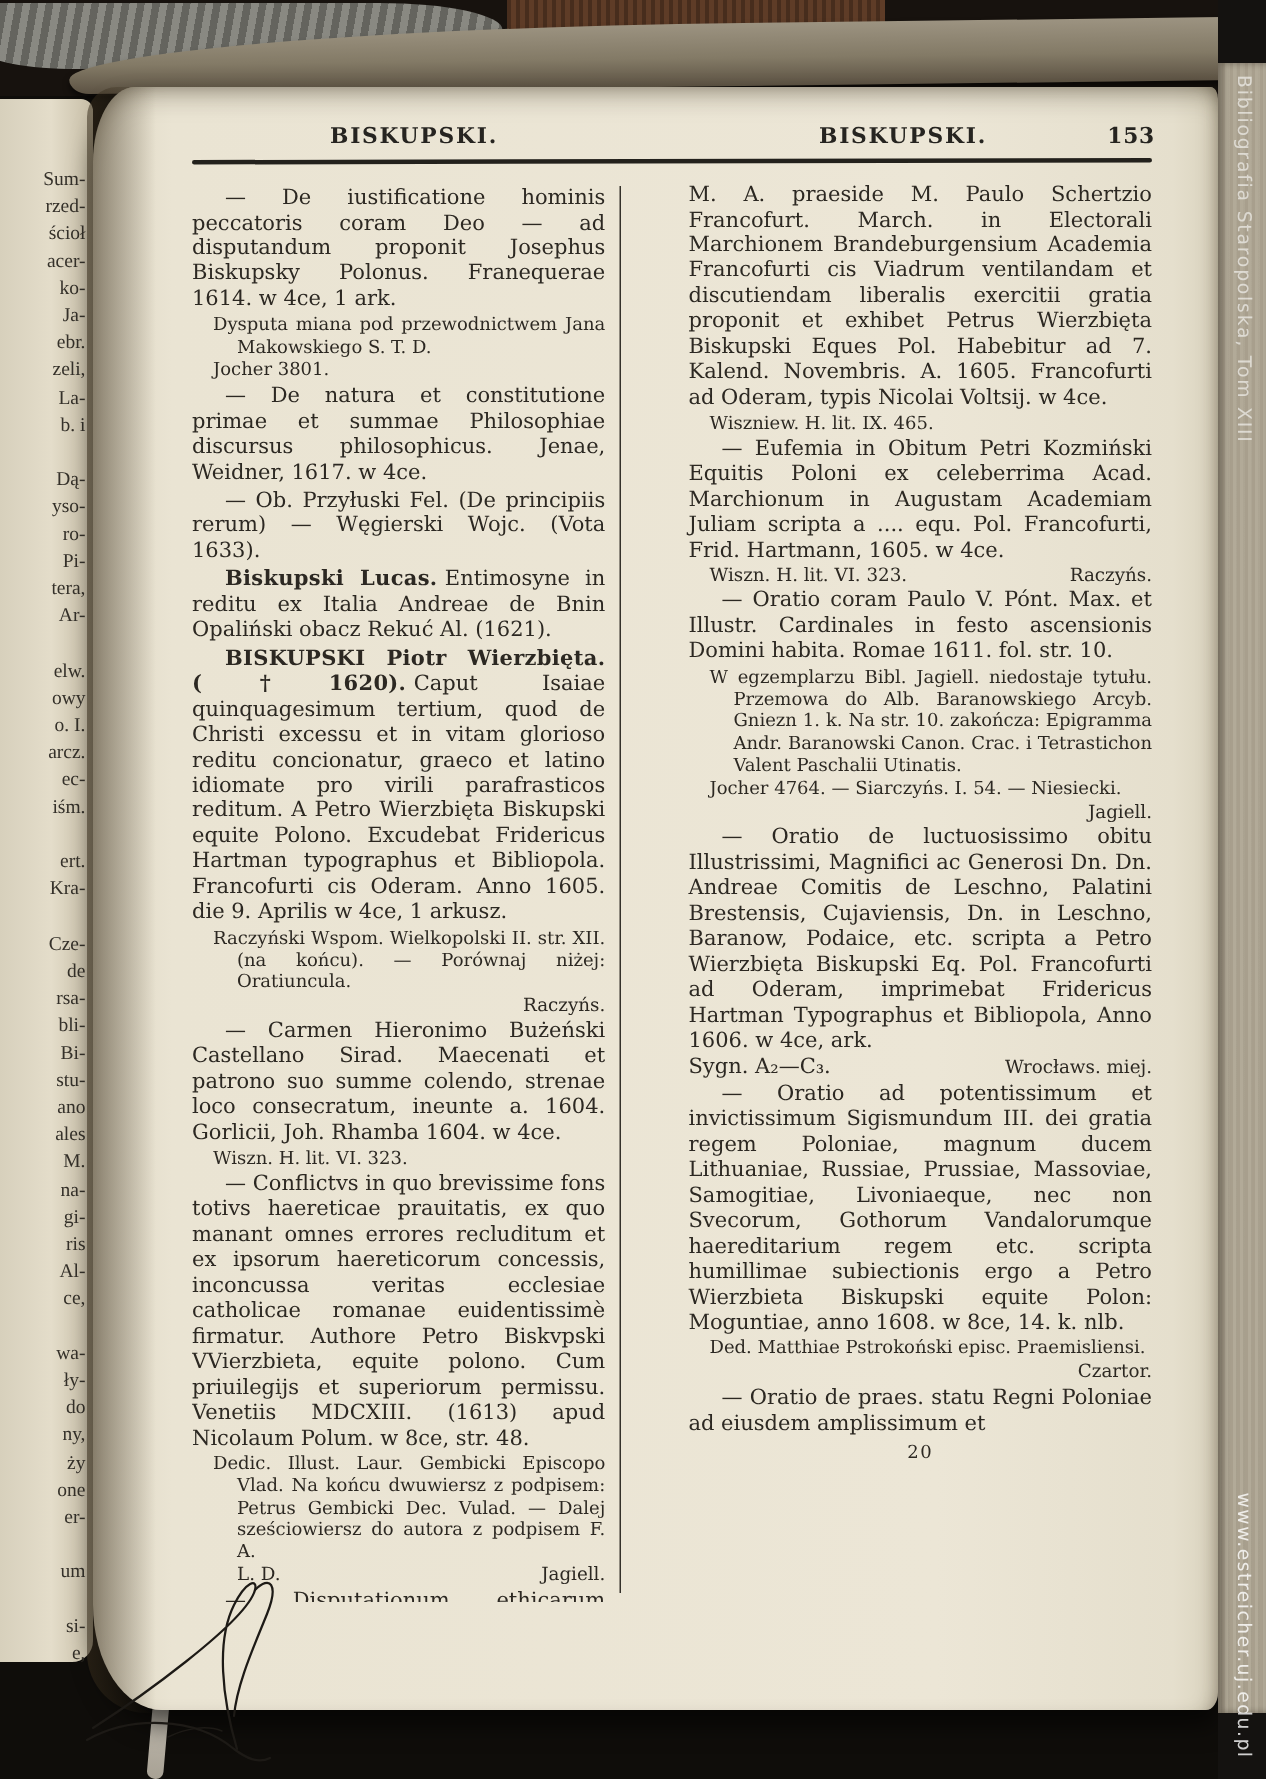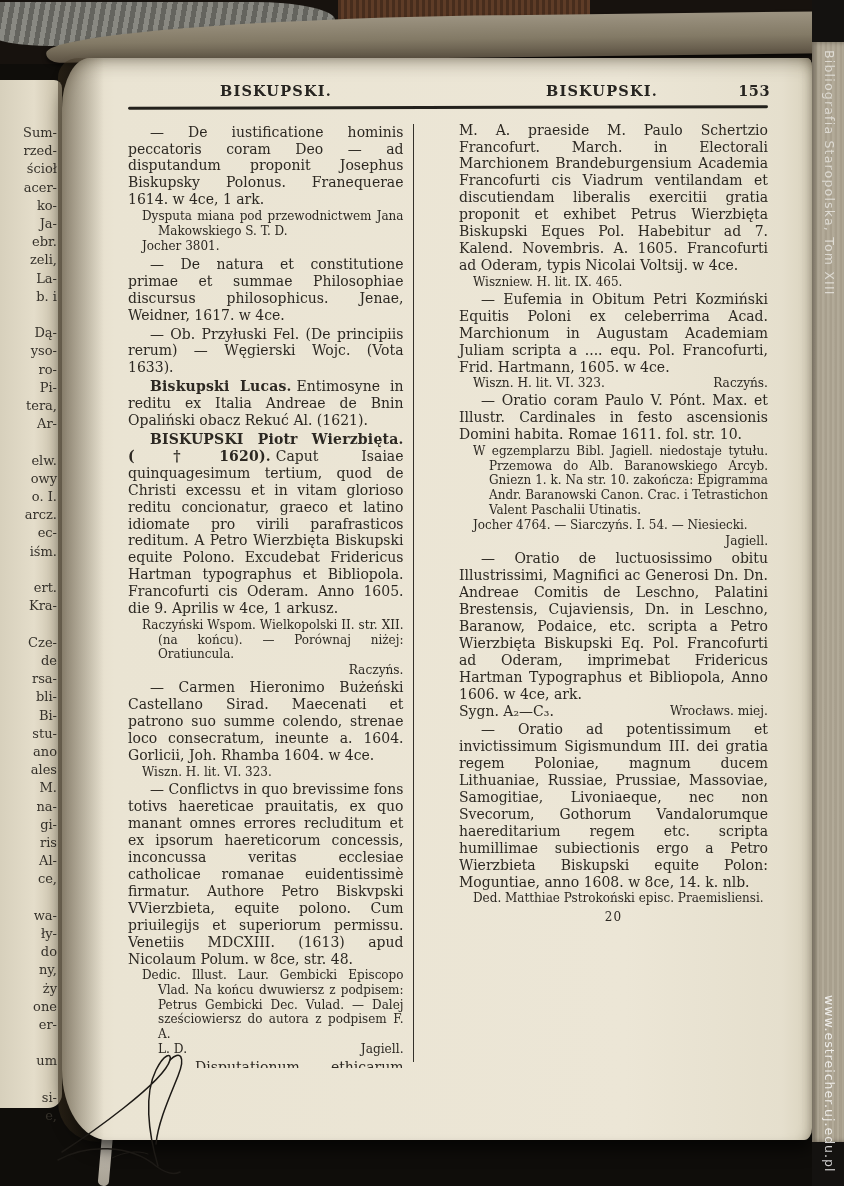--- a/index.html
+++ b/index.html
@@ -16,23 +16,23 @@
     background:repeating-linear-gradient(100deg,#6b6b65 0 5px,#93938c 5px 10px);
     border-radius:8px 40% 70% 30%/8px 30px 44px 20px;opacity:.92;}
   .spine-cloth{position:absolute;left:338px;top:0;width:252px;height:30px;
     background:repeating-linear-gradient(90deg,#472d1d 0 3px,#5e3c27 3px 6px);}
   .top-page-edge{position:absolute;left:46px;top:16px;width:786px;height:42px;
     background:linear-gradient(#9c9381 0%,#837a66 55%,#5c5243 100%);
     border-radius:60% 18px 10px 14px/34px 14px 8px 10px;
     transform:rotate(-0.7deg);box-shadow:0 3px 4px rgba(0,0,0,.55);}
 
   
-  .facing-strip{position:absolute;left:0;top:80px;width:62px;bottom:78px;z-index:2;
+  .facing-strip{position:absolute;left:0;top:66px;width:62px;bottom:78px;z-index:2;
     background:linear-gradient(90deg,#d7d0bc 0%,#e4ddca 55%,#c7bea7 100%);
-    border-radius:0 8px 14px 0;}
+    border-radius:0 8px 14px 0;font-family:Liberation Serif, serif;}
   .fragments{position:absolute;right:5px;top:44px;text-align:right;
     font-size:13px;line-height:18.2px;color:#35312a;white-space:nowrap;}
   .gutter-shadow{position:absolute;left:58px;top:58px;width:46px;bottom:44px;z-index:5;
     background:linear-gradient(90deg,rgba(56,45,28,.55),rgba(56,45,28,0));
     pointer-events:none;border-radius:20px 0 0 40px;}
 
   
   .main-page{position:absolute;left:62px;top:58px;right:32px;bottom:46px;z-index:3;
     background:linear-gradient(90deg,#ddd6c2 0%,#eae4d3 7%,#ece6d6 75%,#e5dfcd 96%,#d9d2bd 100%);
     border-radius:28px 5px 8px 46px/50px 8px 12px 70px;
@@ -216,20 +216,25 @@
             <span></span>
             <span>Jagiell.</span>
           </div>
           <p class="entry">— Oratio de luctuosissimo obitu Illustrissimi, Magnifici ac Generosi Dn. Dn. Andreae Comitis de Leschno, Palatini Brestensis, Cujaviensis, Dn. in Leschno, Baranow, Podaice, etc. scripta a Petro Wierzbięta Biskupski Eq. Pol. Francofurti ad Oderam, imprimebat Fridericus Hartman Typographus et Bibliopola, Anno 1606. w 4ce, ark.</p>
           <div class="tail-row">
             <span>Sygn. A₂—C₃.</span>
             <span class="attr">Wrocławs. miej.</span>
           </div>
           <p class="entry">— Oratio ad potentissimum et invictissimum Sigismundum III. dei gratia regem Poloniae, magnum ducem Lithuaniae, Russiae, Prussiae, Massoviae, Samogitiae, Livoniaeque, nec non Svecorum, Gothorum Vandalorumque haereditarium regem etc. scripta humillimae subiectionis ergo a Petro Wierzbieta Biskupski equite Polon: Moguntiae, anno 1608. w 8ce, 14. k. nlb.</p>
           <p class="note">Ded. Matthiae Pstrokoński episc. Praemisliensi.</p>
+          <div class="attr-row">
+            <span></span>
+            <span>Czartor.</span>
+          </div>
+          <p class="entry">— Oratio de praes. statu Regni Poloniae ad eiusdem amplissimum et</p>
           <div class="sheet-sig">20</div>
         </div>
 
       </div>
     </div>
   </div>
 
   <svg class="flourish" width="170" height="138" viewBox="0 0 170 138">
     <g fill="none" stroke="#1d1a16" stroke-width="1.5" stroke-linecap="round">
       <path d="M10 104 C 38 86, 112 34, 118 12 C 120 4, 112 6, 104 22 C 92 46, 96 84, 106 118"></path>

